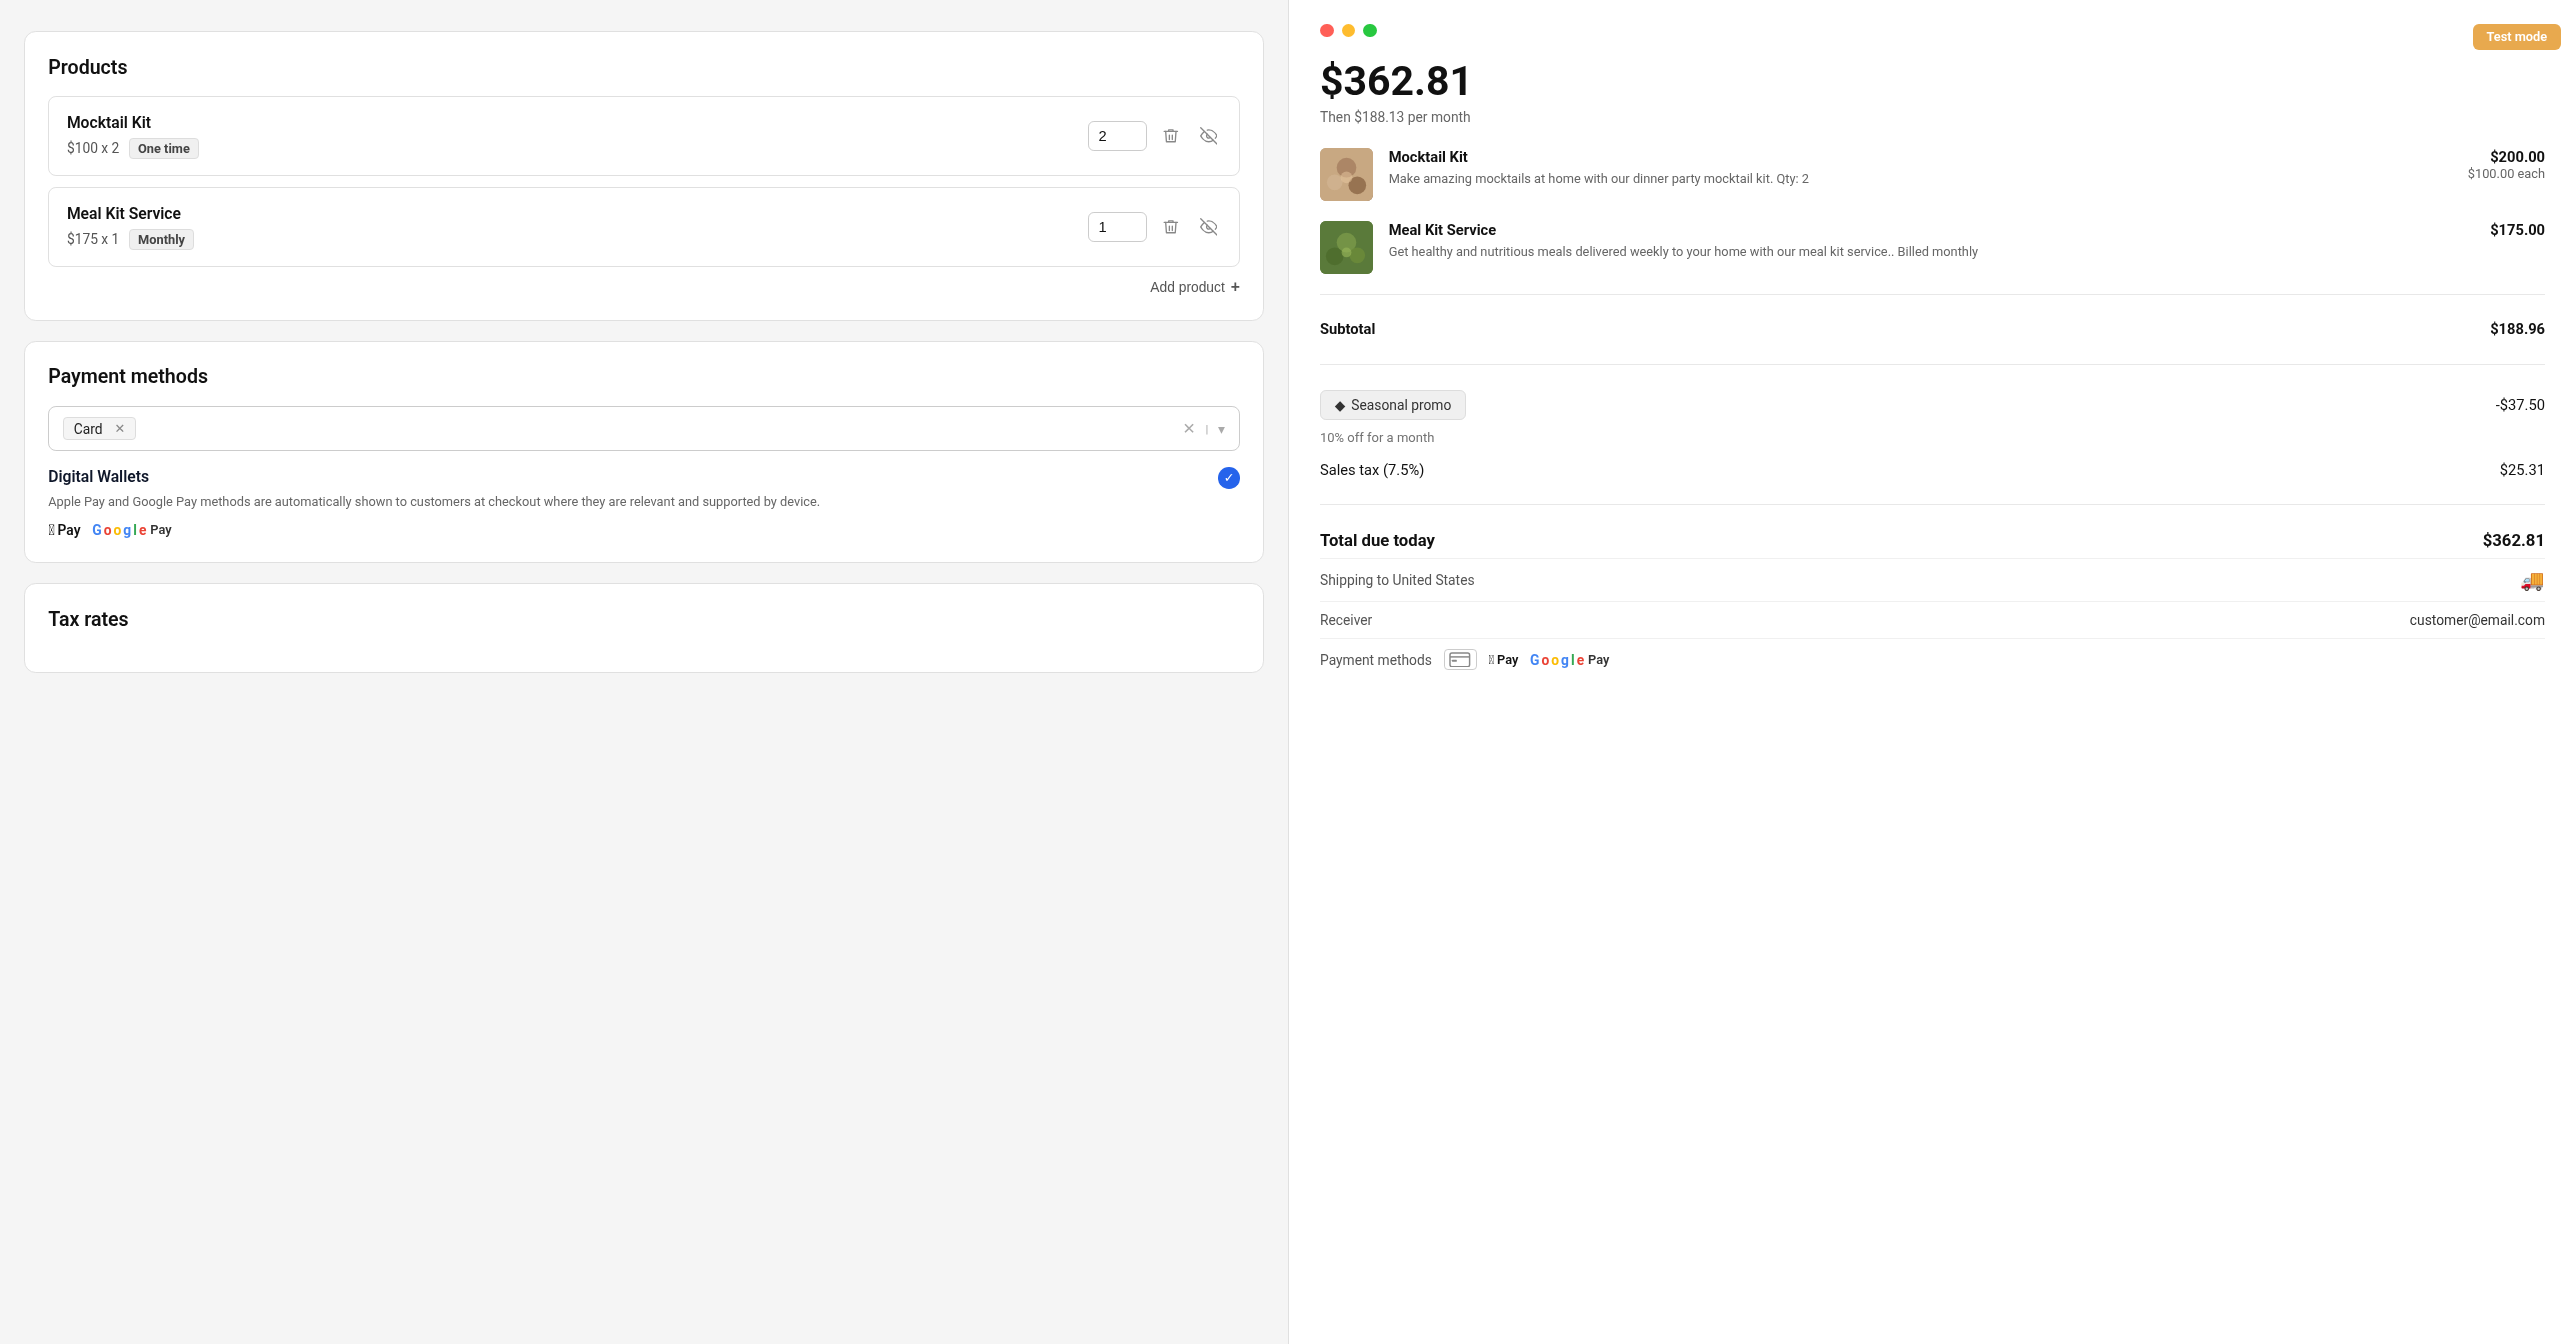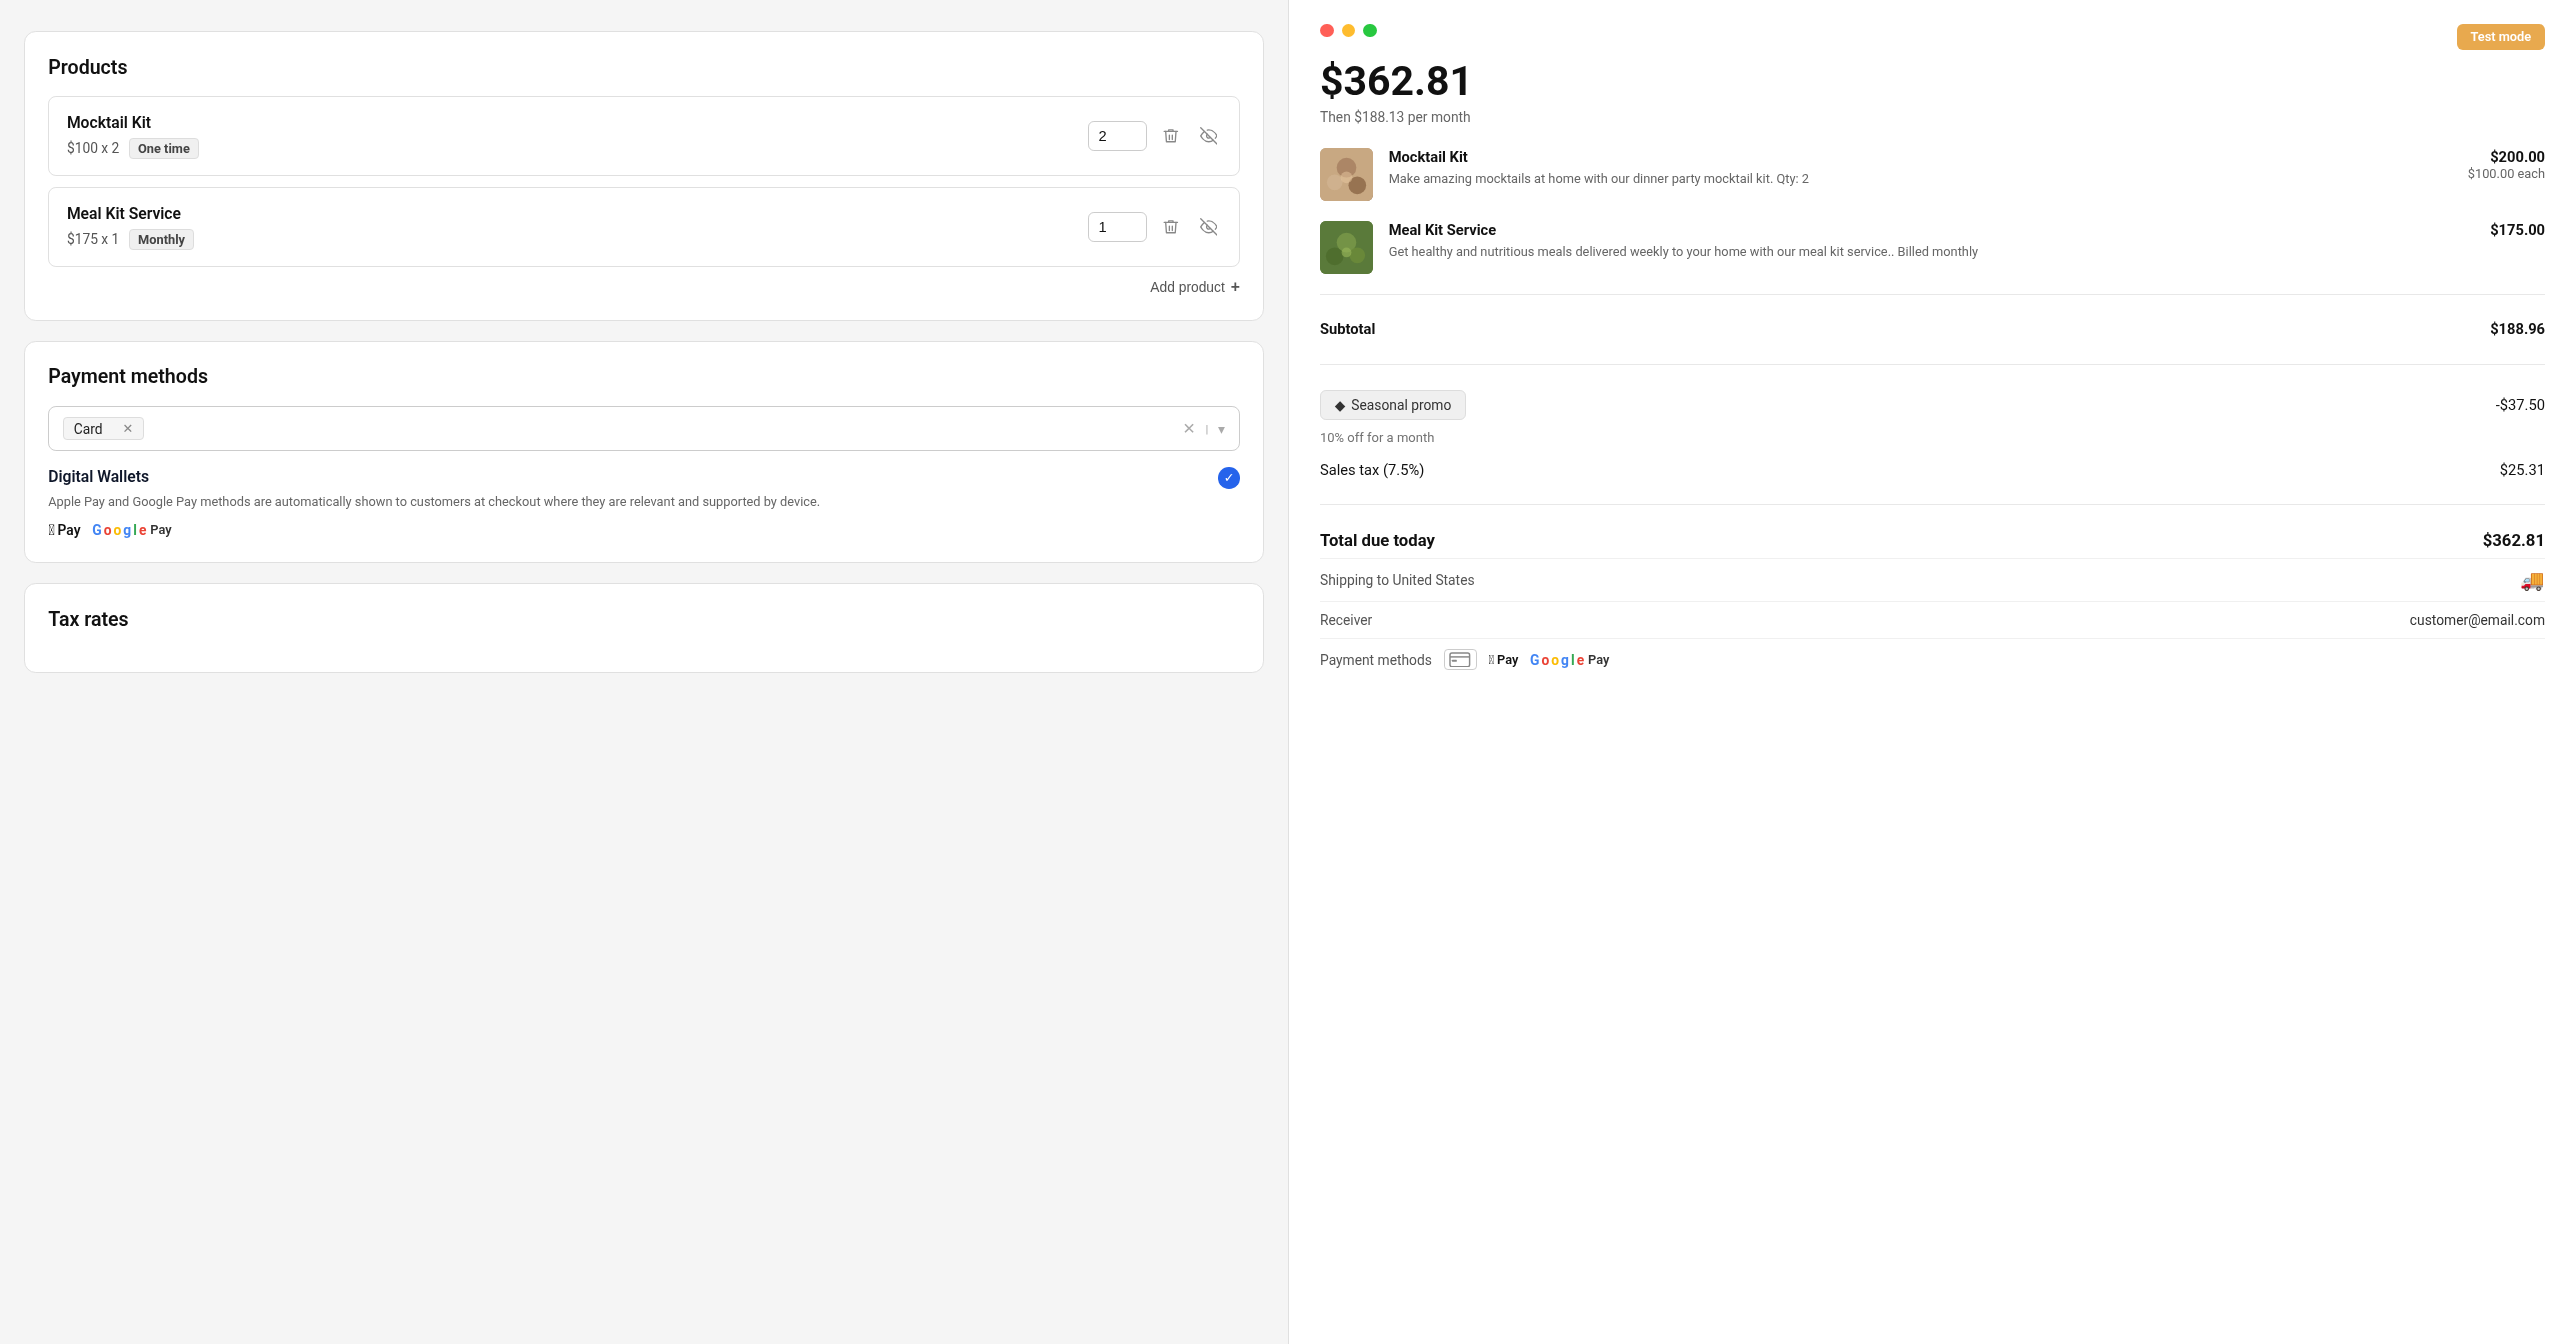--- a/index.html
+++ b/index.html
@@ -121,21 +121,21 @@
       border-radius: 7.9px;
       padding: 9.8px 13.8px;
       display: flex;
       align-items: center;
       justify-content: space-between;
       margin-bottom: 15.7px;
     }
     .card-tag {
       display: flex;
       align-items: center;
-      gap: 16px;
+      gap: 8px;
       background: #f5f5f5;
       border: 1px solid #ddd;
       border-radius: 3.9px;
       padding: 2.9px 9.8px;
       font-size: 13.8px;
       color: #222;
     }
     .card-tag-x {
       color: #888;
       cursor: pointer;
@@ -228,21 +228,21 @@
       height: 13.8px;
       border-radius: 50%;
     }
     .dot-red { background: #ff5f57; }
     .dot-yellow { background: #febc2e; }
     .dot-green { background: #28c840; }
 
     .test-mode-badge {
       position: absolute;
       top: 23.6px;
-      right: 31px;
+      right: 15px;
       background: #e8a94e;
       color: #fff;
       font-size: 12.8px;
       font-weight: 600;
       padding: 5.9px 13.8px;
       border-radius: 5.9px;
     }
 
     .total-amount {
       font-size: 41px;

